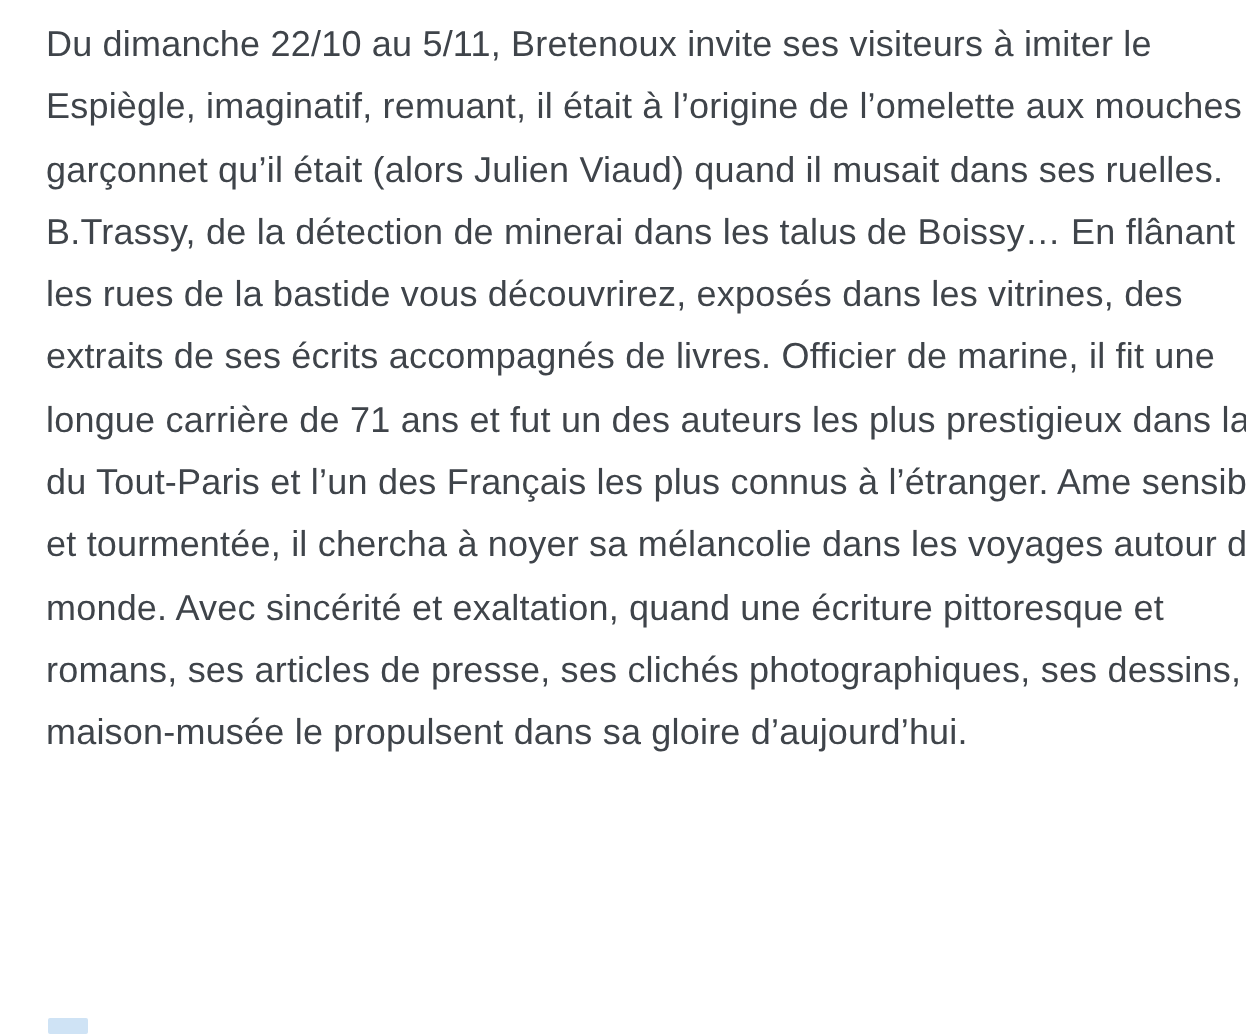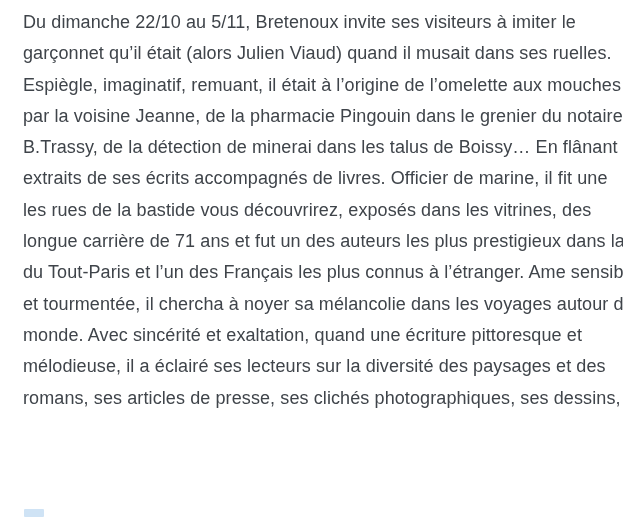--- a/index.html
+++ b/index.html
@@ -37,27 +37,26 @@
     height: 8px;
     border-radius: 1px;
     
   }
 </style>
 </head>
 <body style="background: rgb(255, 255, 255);">
 
 <div class="article-text" style="color: rgb(63, 68, 74);">
   <div class="paragraph-line">Du dimanche 22/10 au 5/11, Bretenoux invite ses visiteurs à imiter le</div>
+  <div class="paragraph-line">Espiègle, imaginatif, remuant, il était à l’origine de l’omelette aux mouches</div>
   <div class="paragraph-line">garçonnet qu’il était (alors Julien Viaud) quand il musait dans ses ruelles.</div>
-  <div class="paragraph-line">Espiègle, imaginatif, remuant, il était à l’origine de l’omelette aux mouches</div>
-  <div class="paragraph-line">par la voisine Jeanne, de la pharmacie Pingouin dans le grenier du notaire</div>
   <div class="paragraph-line">B.Trassy, de la détection de minerai dans les talus de Boissy… En flânant dans</div>
+  <div class="paragraph-line">les rues de la bastide vous découvrirez, exposés dans les vitrines, des</div>
   <div class="paragraph-line">extraits de ses écrits accompagnés de livres. Officier de marine, il fit une</div>
-  <div class="paragraph-line">les rues de la bastide vous découvrirez, exposés dans les vitrines, des</div>
   <div class="paragraph-line">longue carrière de 71 ans et fut un des auteurs les plus prestigieux dans la</div>
   <div class="paragraph-line">du Tout-Paris et l’un des Français les plus connus à l’étranger. Ame sensible</div>
   <div class="paragraph-line">et tourmentée, il chercha à noyer sa mélancolie dans les voyages autour du</div>
   <div class="paragraph-line">monde. Avec sincérité et exaltation, quand une écriture pittoresque et</div>
-  <div class="paragraph-line">mélodieuse, il a éclairé ses lecteurs sur la diversité des paysages et des</div>
   <div class="paragraph-line">romans, ses articles de presse, ses clichés photographiques, ses dessins, sa</div>
+  <div class="paragraph-line">maison-musée le propulsent dans sa gloire d’aujourd’hui.</div>
 </div>
 
 <div class="cropped-content-sliver" style="background: rgb(207, 227, 245);"></div>
 
 </body></html>

